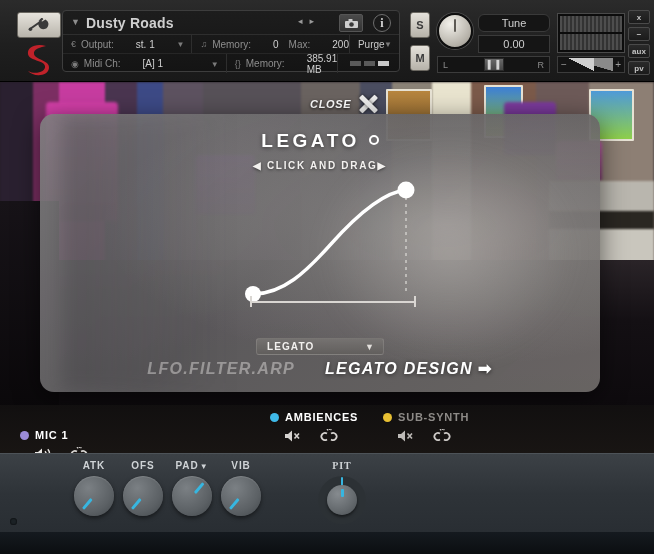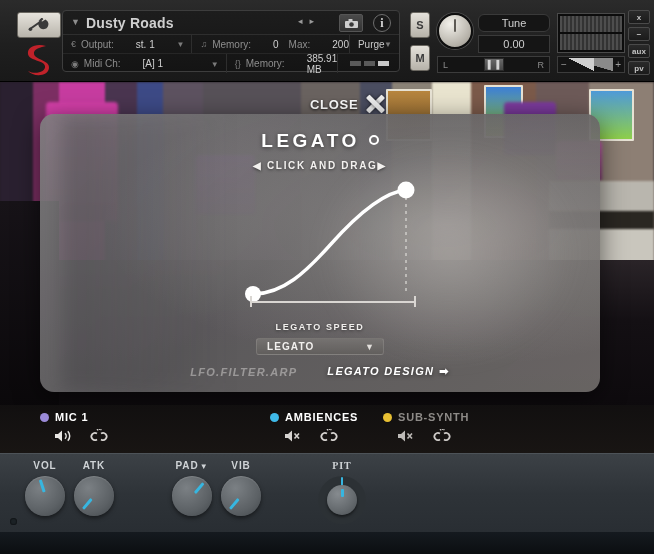--- a/index.html
+++ b/index.html
@@ -228,22 +228,23 @@
     background: linear-gradient(#b9b6ae 0 16%, #2a2722 16% 26%, #c9c6bd 26% 44%, #1c1a17 44% 56%, #d5d2c8 56% 76%, #2a2722 76% 84%, #6d6a62 84% 100%);
     filter: blur(1.2px);
   }
 
   
   .close-wrap {
     position:absolute; left:310px; top:90px;
     display:flex; align-items:center; gap:3px; z-index: 25;
   }
   .close-txt {
-    color:#ffffff; font-size:13px; font-weight:bold; letter-spacing:.7px;
+    color:#ffffff; font-size:11px; font-weight:bold; letter-spacing:.7px;
     text-shadow: 0 1px 3px rgba(0,0,0,.85);
+    font-style: italic;
   }
   .close-x {
     width:28px; height:28px; position:relative;
   }
   .close-x::before, .close-x::after {
     content:''; position:absolute; left:50%; top:3px;
     width:5px; height:22px; margin-left:-2.5px;
     background:#ececec; border-radius:1px;
     box-shadow: 0 0 4px rgba(0,0,0,.7);
   }
@@ -336,21 +337,21 @@
   .speed-dd .arw {
     margin-left:auto; margin-right:9px;
     color:#e3e0dd; font-size:9px;
   }
 
   .m-tabs {
     position:absolute; left:0; right:0; bottom:14px;
     display:flex; align-items:center; justify-content:center; gap:30px;
   }
   .m-tab {
-    font-size:11px; font-weight:bold; letter-spacing:1.3px;
+    font-size:16px; font-weight:bold; letter-spacing:1.3px;
     font-style: italic;
   }
   .m-tab.off { color:rgba(240,238,236,.42); }
   .m-tab.on  { color:#ffffff; text-shadow:0 1px 4px rgba(0,0,0,.55); }
   .m-tab .arrow { font-style:normal; margin-left:5px; }
 
   
   .micstrip {
     position:absolute; left:0; top:405px;
     width:654px; height:48px;
@@ -578,35 +579,34 @@
         <circle cx="170" cy="18" r="8.5" fill="#ffffff"></circle>
       </svg>
     </div>
 
     <div class="rulerline">
       <span class="cap l"></span>
       <span class="bar"></span>
       <span class="cap r"></span>
     </div>
 
-    <div class="speed-lab">LEGATO SPEED</div>
     <div class="speed-dd">
       <span class="val">LEGATO</span>
       <span class="arw">▼</span>
     </div>
 
     <div class="m-tabs">
       <span class="m-tab off">LFO.FILTER.ARP</span>
       <span class="m-tab on"><span>LEGATO DESIGN</span><span class="arrow">➡</span></span>
     </div>
   </div>
 
   <div class="micstrip">
 
-    <div class="mic on" style="left:40px;">
+    <div class="mic on" style="left:20px;margin-top:18px;">
       <div class="head">
         <span class="dot" style="background:#9b8bd8"></span>
         <span class="nm">MIC 1</span>
       </div>
       <div class="icons">
         <span>
           <svg width="20" height="14" viewBox="0 0 20 14">
             <path d="M1 5 H4 L8 1.5 V12.5 L4 9 H1 Z" fill="#e8e6e3"></path>
             <path d="M11 4.2 a4 4 0 0 1 0 5.6" stroke="#e8e6e3" stroke-width="1.5" fill="none"></path>
             <path d="M13.8 2.2 a7 7 0 0 1 0 9.6" stroke="#e8e6e3" stroke-width="1.5" fill="none"></path>
@@ -665,34 +665,34 @@
           </svg>
         </span>
       </div>
     </div>
 
   </div>
 
   <div class="bottom">
     <div class="led"></div>
 
-    <div class="knob-group" style="left:25px;">
-      <div class="knob-lab">VOL</div>
-      <div class="knob">
-          <span class="ind" style="transform:rotate(-18deg)"></span>
-        </div>
-    </div>
 
     <div class="knob-group" style="left:74px;">
       <div class="knob-lab">ATK</div>
       <div class="knob">
           <span class="ind" style="transform:rotate(-140deg)"></span>
         </div>
     </div>
 
+    <div class="knob-group" style="left:123px;">
+      <div class="knob-lab">OFS</div>
+      <div class="knob">
+          <span class="ind" style="transform:rotate(-140deg)"></span>
+        </div>
+    </div>
 
     <div class="knob-group" style="left:172px;">
       <div class="knob-lab"><span>PAD</span><span class="tri">▼</span></div>
       <div class="knob">
           <span class="ind" style="transform:rotate(40deg)"></span>
         </div>
     </div>
 
     <div class="knob-group" style="left:221px;">
       <div class="knob-lab">VIB</div>

